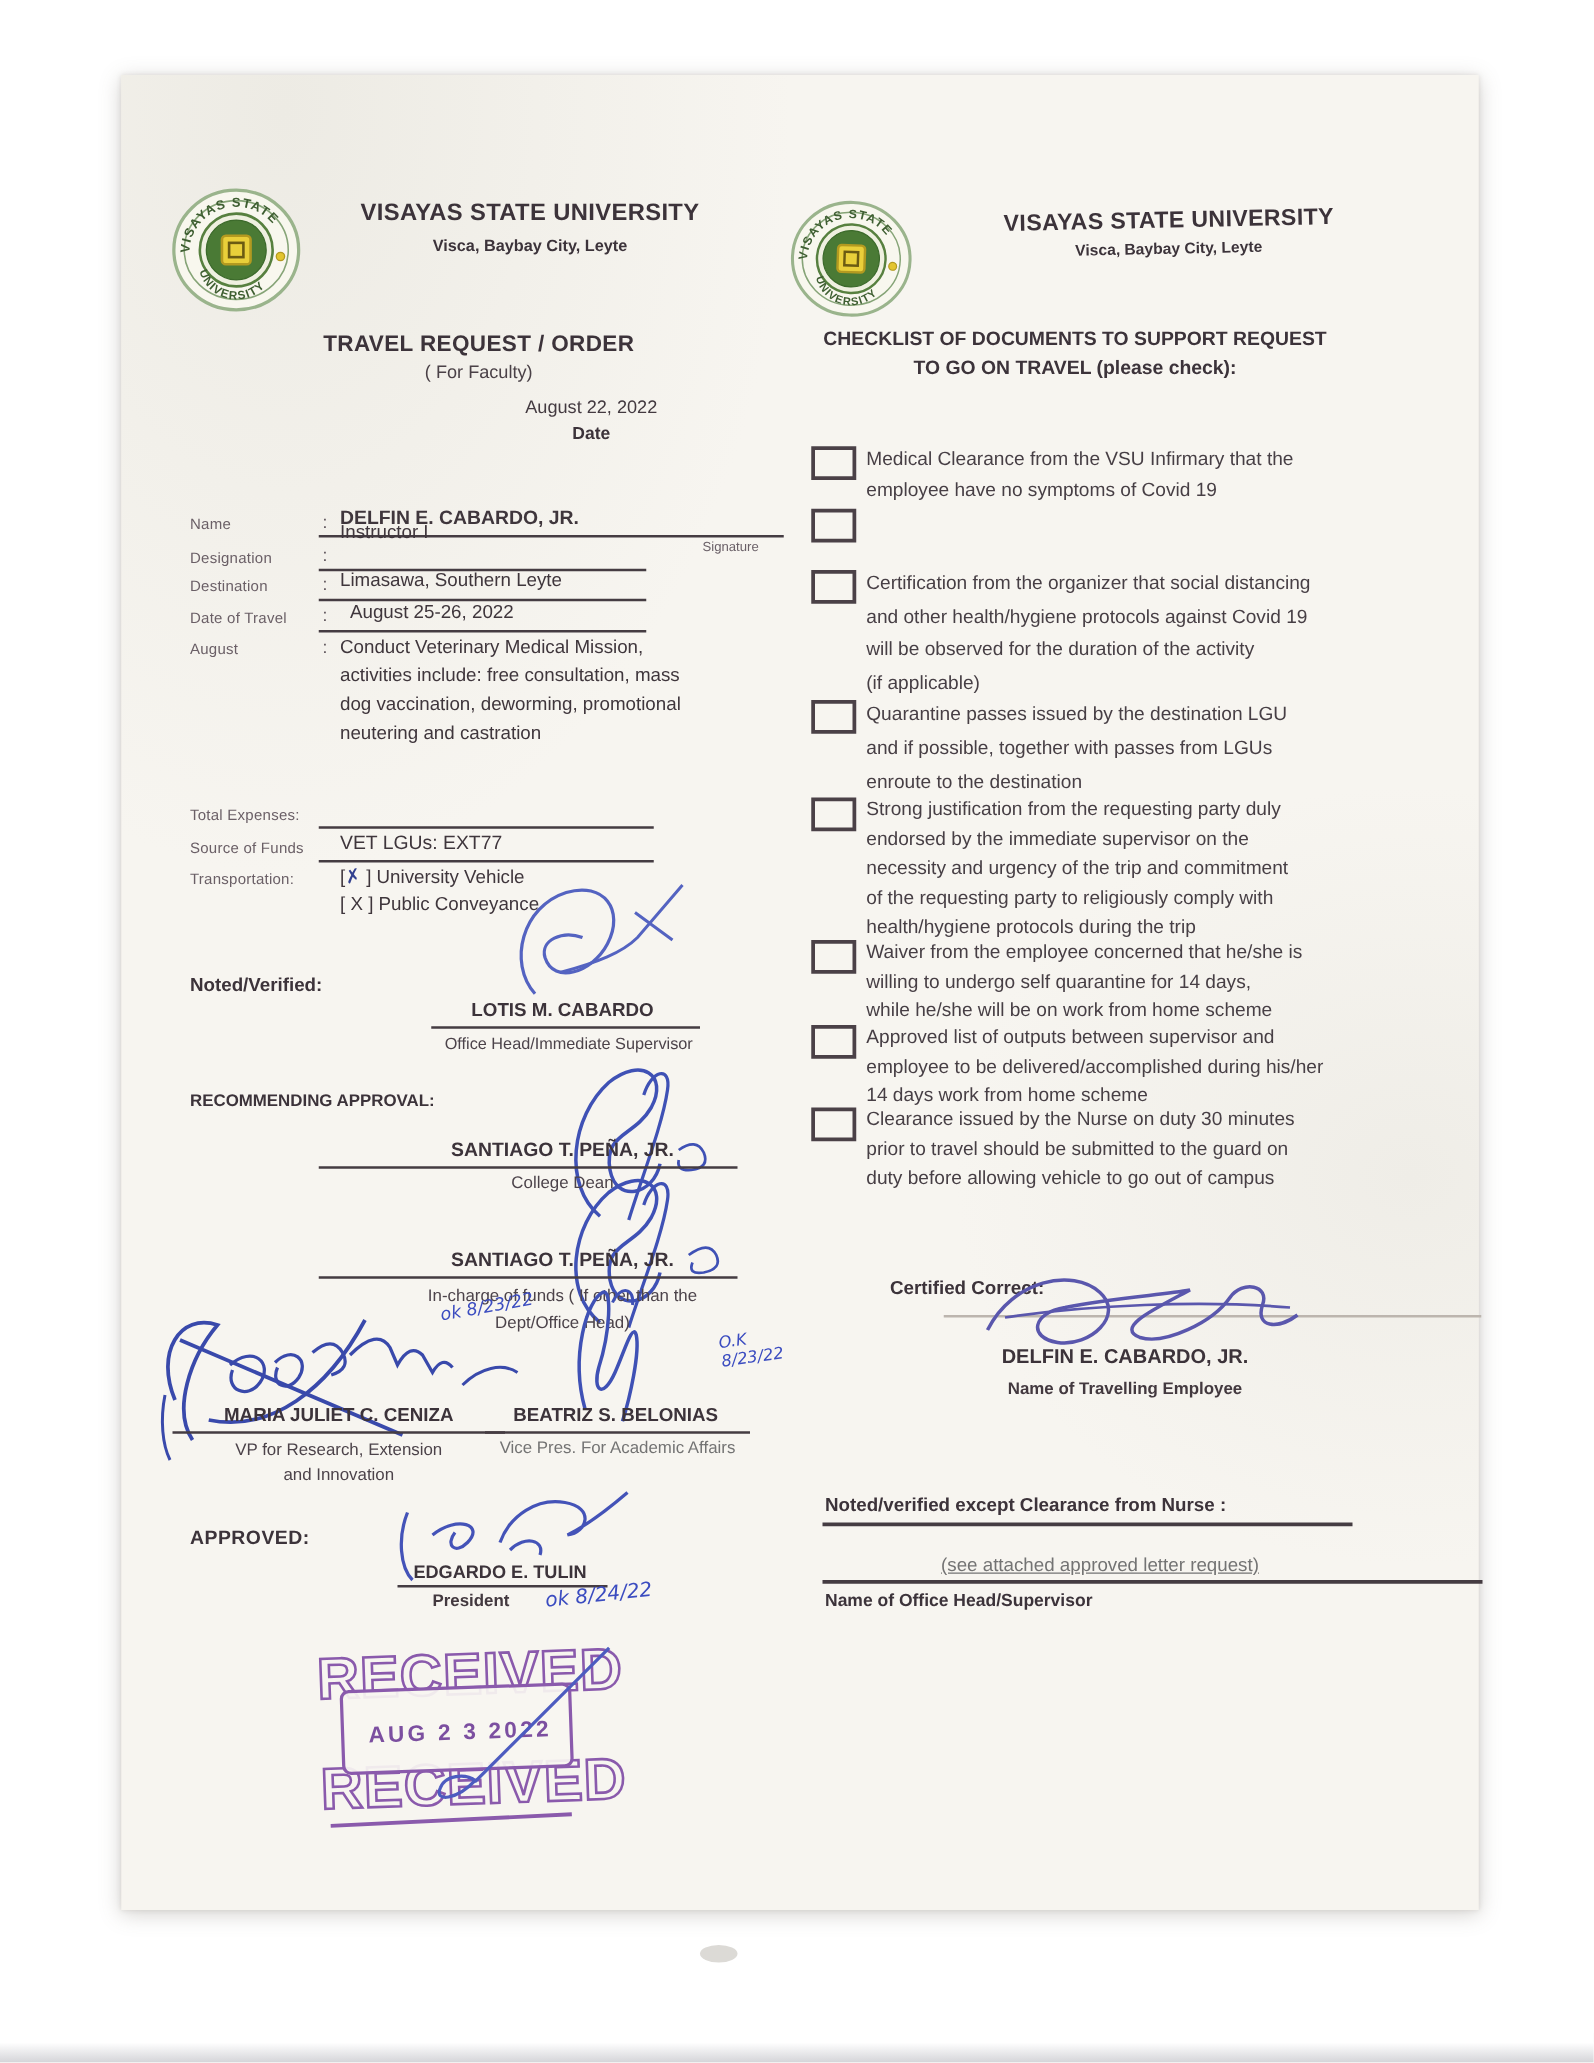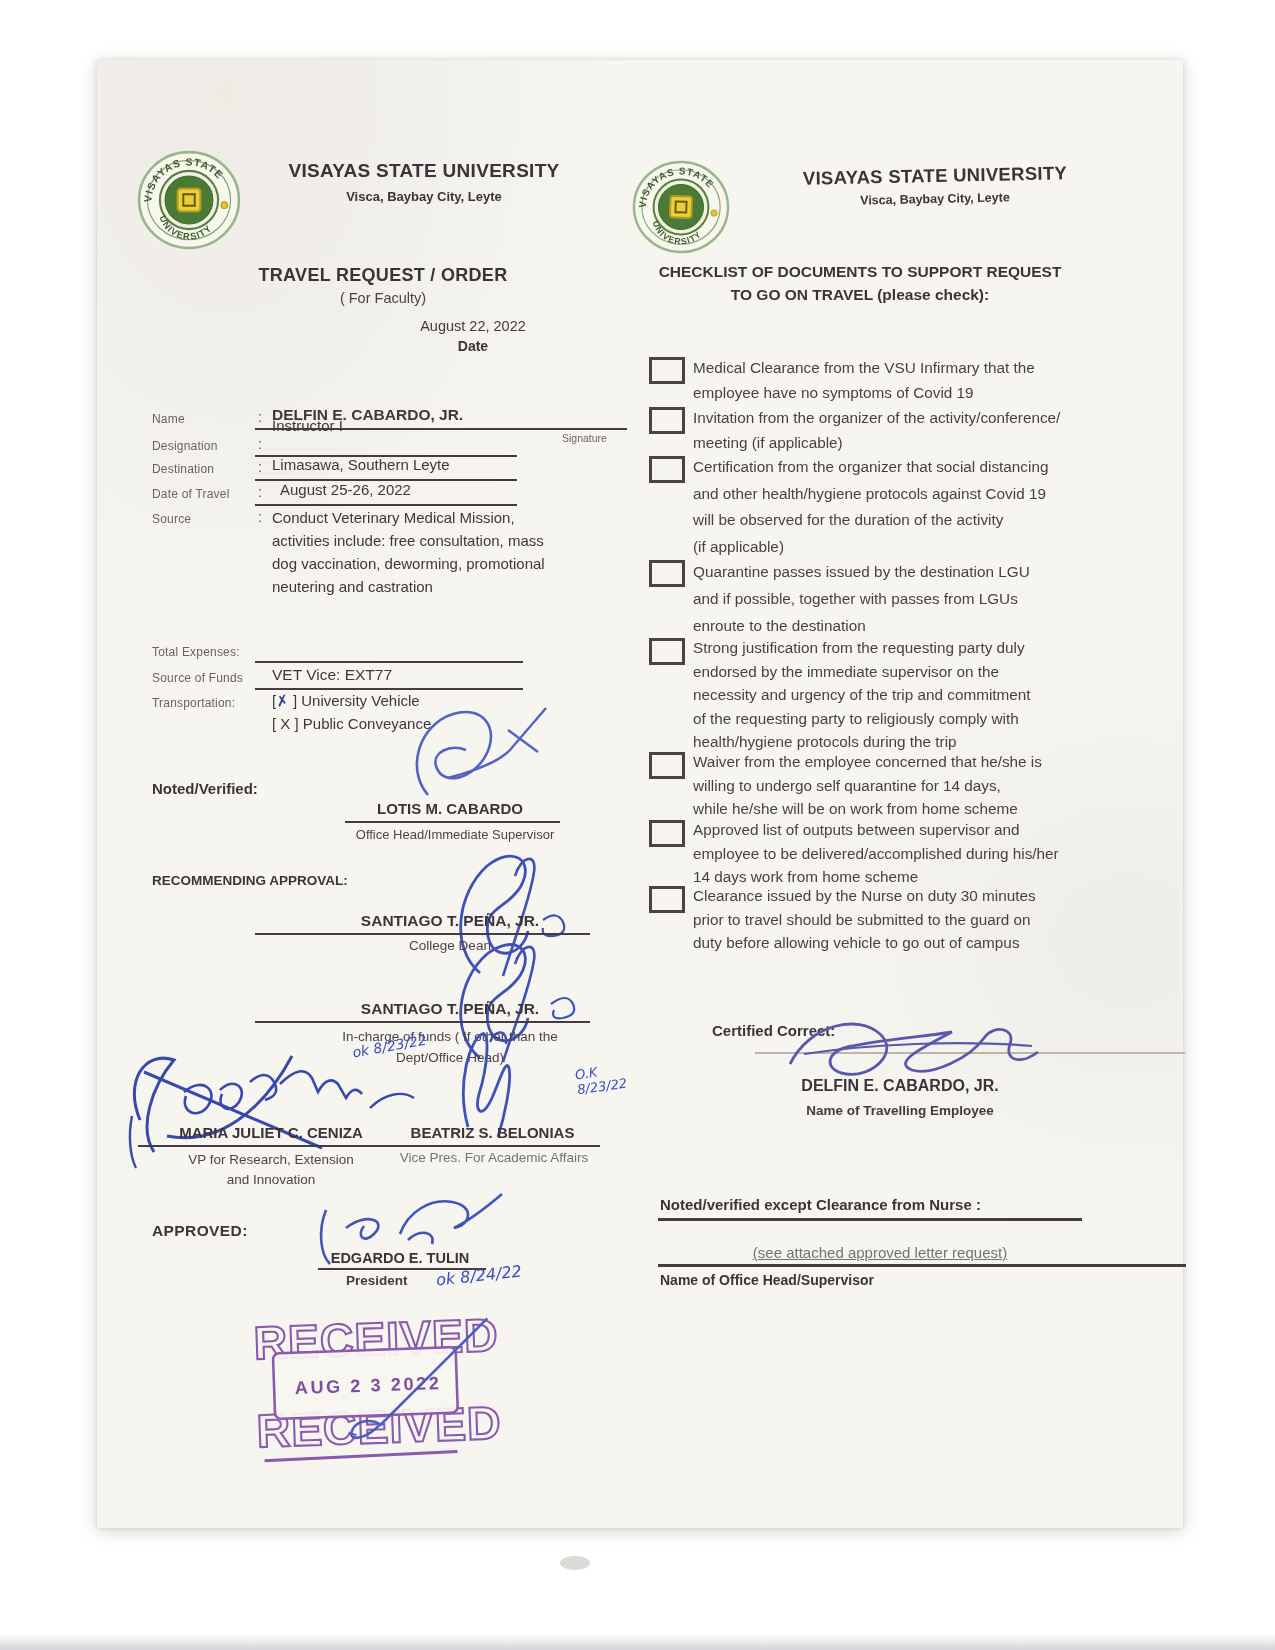--- a/index.html
+++ b/index.html
@@ -67,32 +67,32 @@
 <div class="abs lbl" style="left:152px;top:462px;">Destination</div>
 <div class="abs colon" style="left:258px;top:459px;">:</div>
 <div class="abs val" style="left:272px;top:456px;">Limasawa, Southern Leyte</div>
 <div class="ln" style="left:255px;top:479px;width:262px;"></div>
 
 <div class="abs lbl" style="left:152px;top:487px;">Date of Travel</div>
 <div class="abs colon" style="left:258px;top:484px;">:</div>
 <div class="abs val" style="left:280px;top:481px;">August 25-26, 2022</div>
 <div class="ln" style="left:255px;top:504px;width:262px;"></div>
 
-<div class="abs lbl" style="left:152px;top:512px;">Source</div>
+<div class="abs lbl" style="left:152px;top:512px;">August</div>
 <div class="abs colon" style="left:258px;top:509px;">:</div>
 <div class="abs val pre" style="left:272px;top:506px;width:340px;line-height:23px;">Conduct Veterinary Medical Mission,
 activities include: free consultation, mass
 dog vaccination, deworming, promotional
 neutering and castration</div>
 
 <div class="abs lbl" style="left:152px;top:645px;">Total Expenses:</div>
 <div class="ln" style="left:255px;top:661px;width:268px;"></div>
 
 <div class="abs lbl" style="left:152px;top:671px;">Source of Funds</div>
-<div class="abs val" style="left:272px;top:666px;font-size:15.5px;">VET Vice: EXT77</div>
+<div class="abs val" style="left:272px;top:666px;font-size:15.5px;">VET LGUs: EXT77</div>
 <div class="ln" style="left:255px;top:688px;width:268px;"></div>
 
 <div class="abs lbl" style="left:152px;top:696px;">Transportation:</div>
 <div class="abs val" style="left:272px;top:692px;">
   <span>[</span><span class="hand bold" style="font-style:normal;display:inline-block;transform:rotate(-12deg);color:#32408f;">✗</span> <span>] University Vehicle</span>
 </div>
 <div class="abs val" style="left:272px;top:715px;">[ X ] Public Conveyance</div>
 
 <div class="abs bold hdr" style="left:152px;top:780px;font-size:15px;">Noted/Verified:</div>
 <svg class="sig" style="left:388px;top:700px;" width="170" height="110" viewBox="0 0 170 110">
@@ -187,22 +187,20 @@
 <div class="abs bold hdr center pre" style="left:622px;top:260px;width:476px;font-size:15.5px;line-height:23px;">CHECKLIST OF DOCUMENTS TO SUPPORT REQUEST
 TO GO ON TRAVEL (please check):</div>
 
 <div class="chk-item" style="top:355px;">
   <span class="cbox"></span>
   <div class="chk-text pre">Medical Clearance from the VSU Infirmary that the
 employee have no symptoms of Covid 19</div>
 </div>
 <div class="chk-item" style="top:405px;">
   <span class="cbox"></span>
-  <div class="chk-text pre">Invitation from the organizer of the activity/conference/
-meeting (if applicable)</div>
 </div>
 <div class="chk-item" style="top:454px;">
   <span class="cbox"></span>
   <div class="chk-text pre" style="line-height:26.5px;">Certification from the organizer that social distancing
 and other health/hygiene protocols against Covid 19
 will be observed for the duration of the activity
 (if applicable)</div>
 </div>
 <div class="chk-item" style="top:558px;">
   <span class="cbox"></span>

